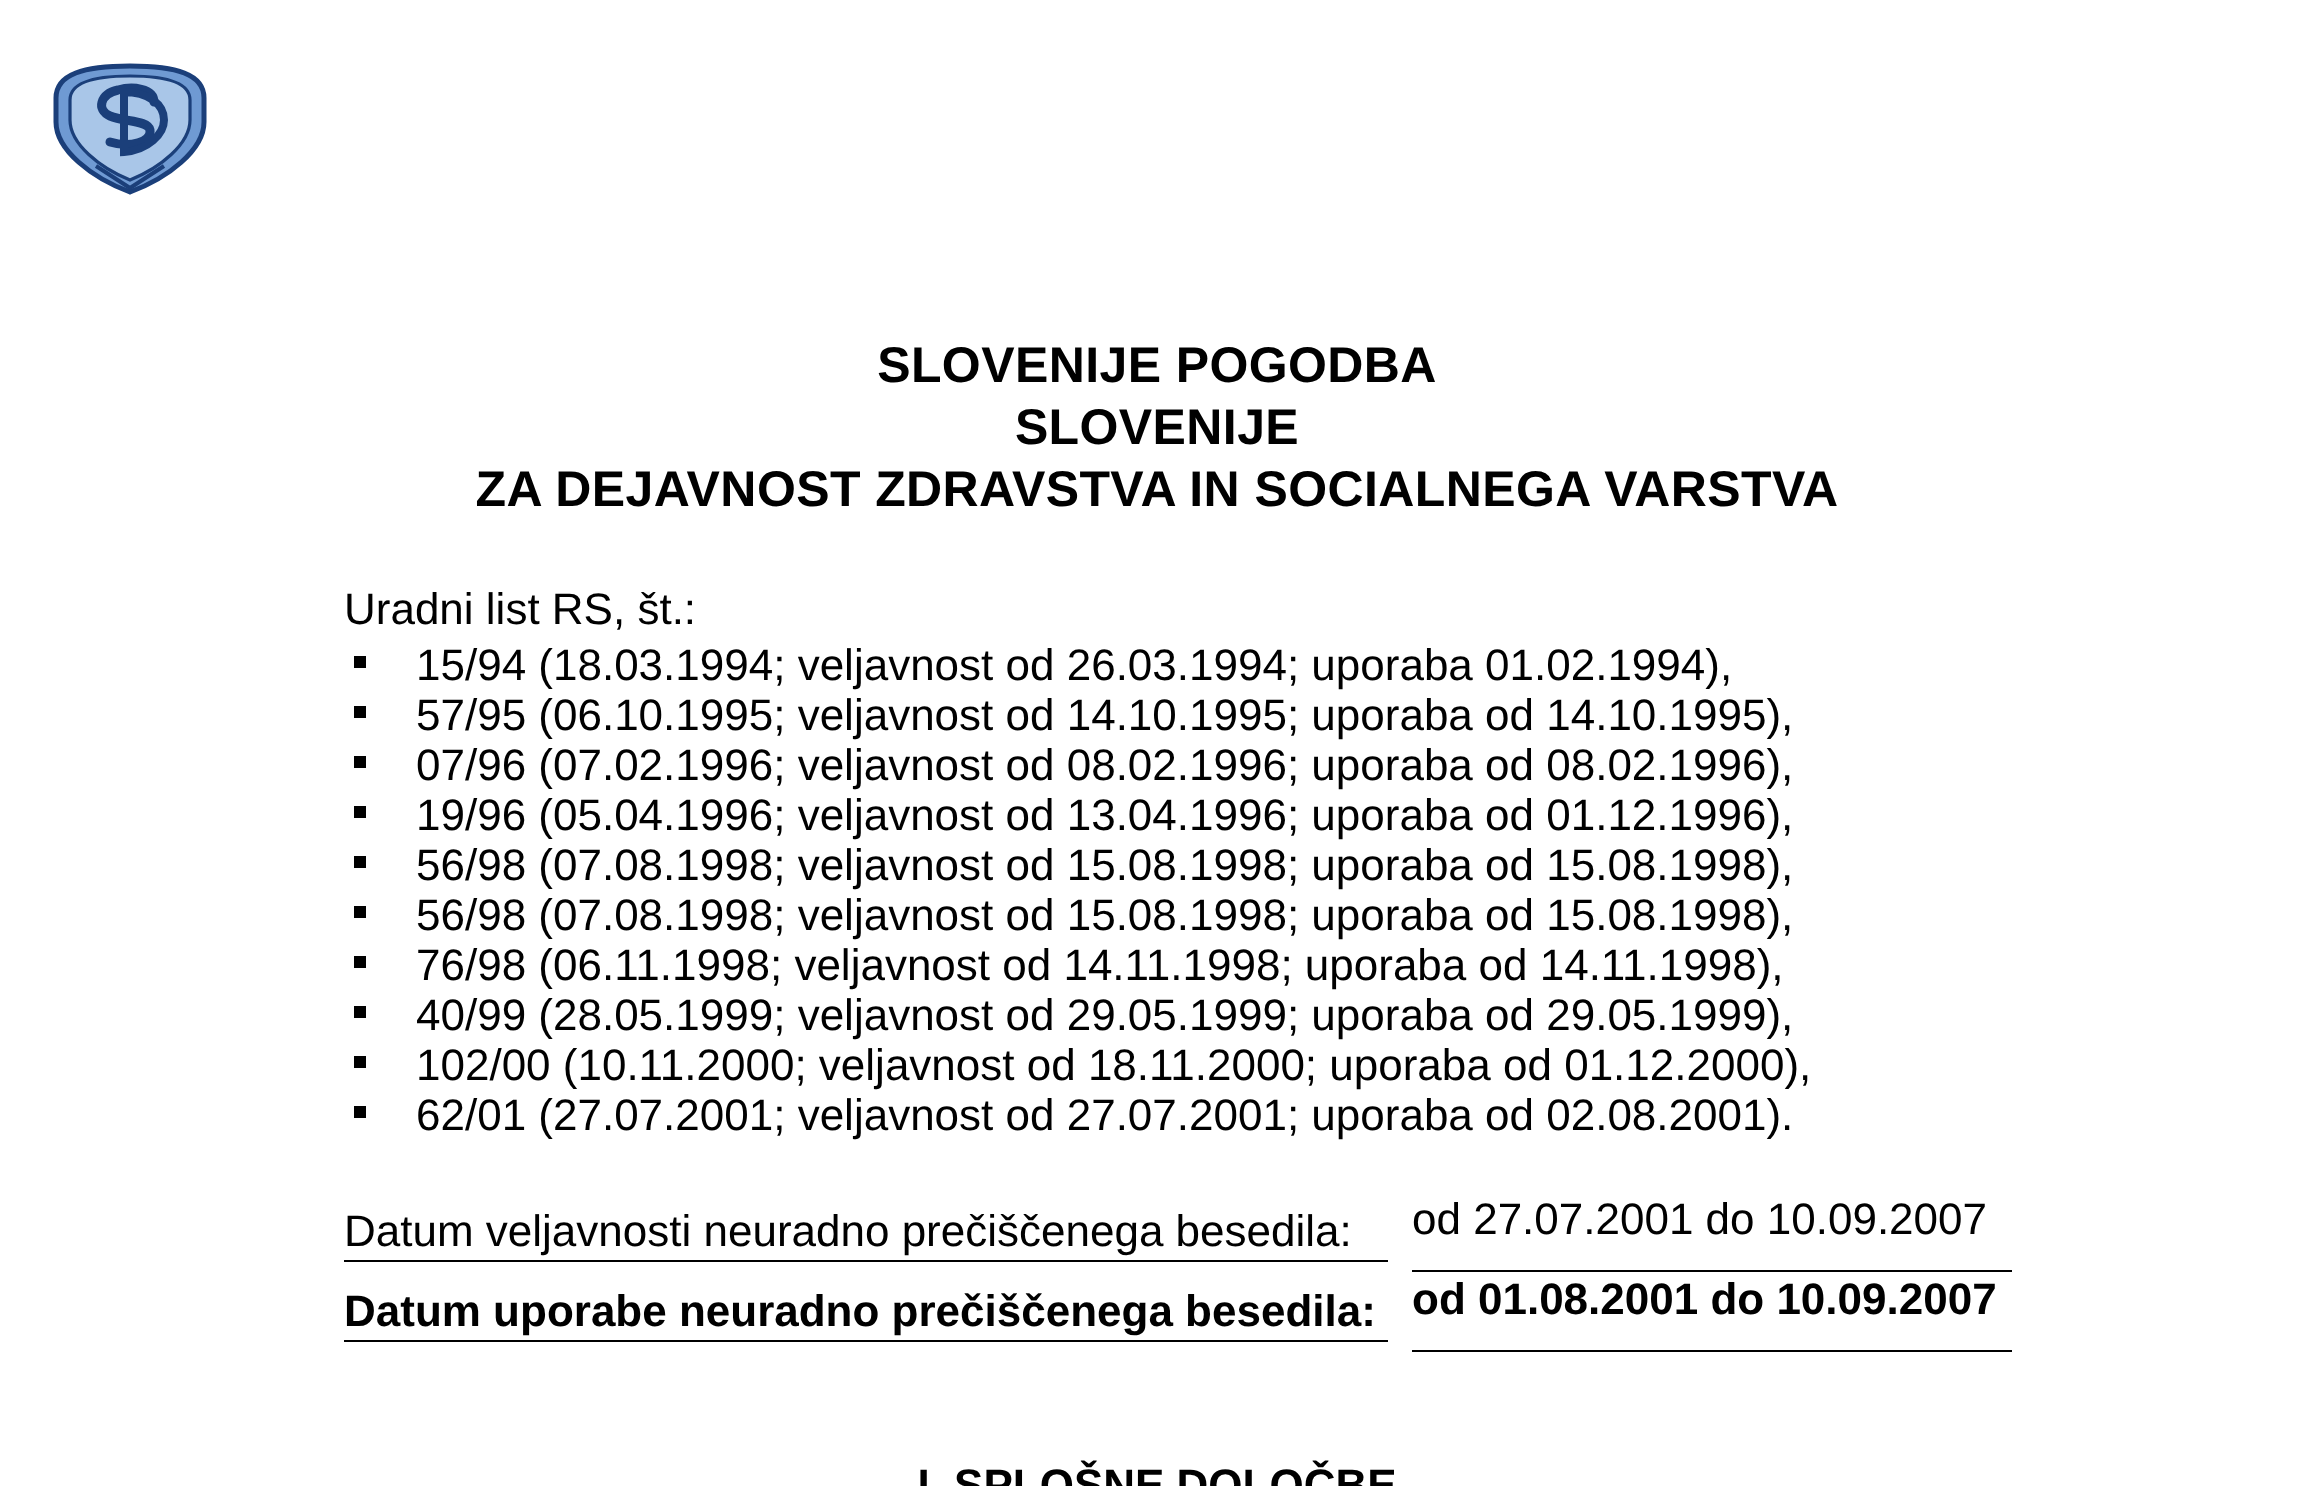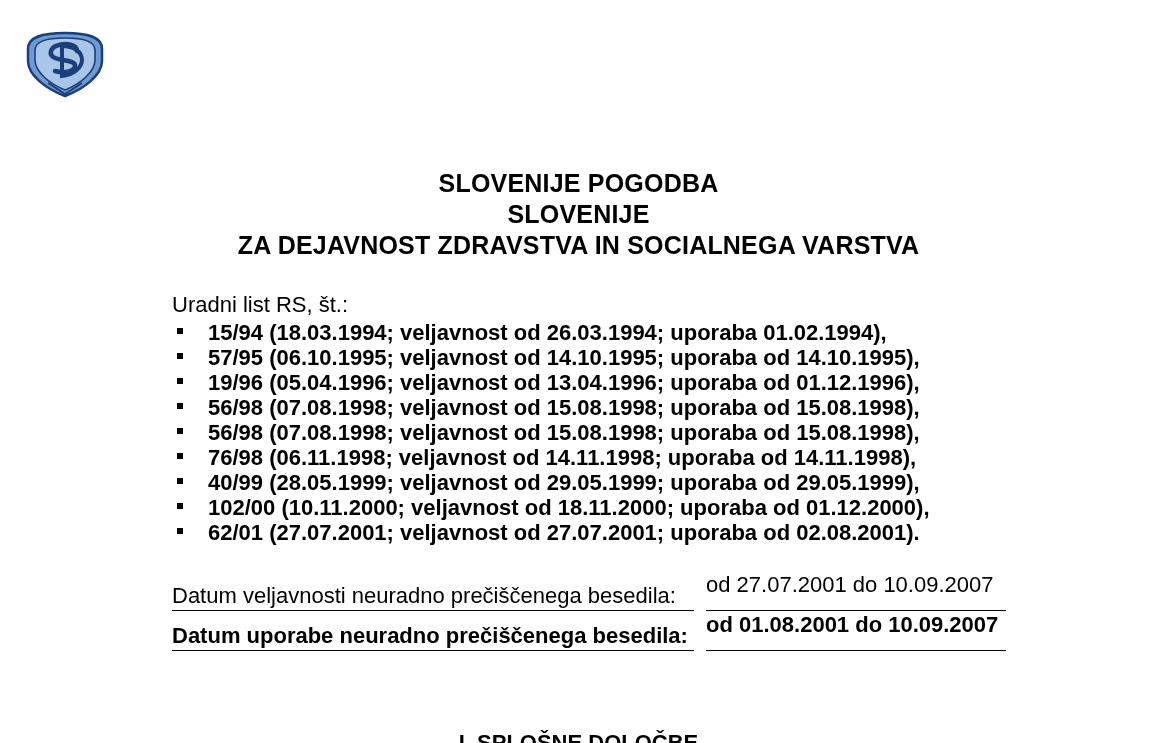--- a/index.html
+++ b/index.html
@@ -58,39 +58,38 @@
   ul.list {
     list-style: none;
     margin: 0;
     padding: 0;
   }
   ul.list li {
     position: relative;
     padding-left: 36px;
     line-height: 25px;
     white-space: nowrap;
-    font-weight: bold;
   }
   ul.list li .bullet {
     position: absolute;
     left: 5px;
     top: 8px;
     width: 6px;
     height: 6px;
     background: #000;
     display: block;
   }
 
   
   .validity {
     margin-top: 26px;
   }
   .validity-row {
     display: flex;
-    align-items: flex-end;
+    align-items: center;
     line-height: 27px;
     white-space: nowrap;
   }
   .validity-row .vlabel {
     border-bottom: 1.5px solid #000;
     display: inline-block;
     padding-bottom: 1px;
   }
   .validity-row .vgap {
     display: inline-block;
@@ -141,20 +140,21 @@
   <span class="title-line">SLOVENIJE</span>
   <span class="title-line">ZA DEJAVNOST ZDRAVSTVA IN SOCIALNEGA VARSTVA</span>
 </div>
 
 <div class="content">
   <p class="intro">Uradni list RS, št.:</p>
 
   <ul class="list">
     <li><span class="bullet"></span><span>15/94 (18.03.1994; veljavnost od 26.03.1994; uporaba 01.02.1994),</span></li>
     <li><span class="bullet"></span><span>57/95 (06.10.1995; veljavnost od 14.10.1995; uporaba od 14.10.1995),</span></li>
+    <li><span class="bullet"></span><span>07/96 (07.02.1996; veljavnost od 08.02.1996; uporaba od 08.02.1996),</span></li>
     <li><span class="bullet"></span><span>19/96 (05.04.1996; veljavnost od 13.04.1996; uporaba od 01.12.1996),</span></li>
     <li><span class="bullet"></span><span>56/98 (07.08.1998; veljavnost od 15.08.1998; uporaba od 15.08.1998),</span></li>
     <li><span class="bullet"></span><span>56/98 (07.08.1998; veljavnost od 15.08.1998; uporaba od 15.08.1998),</span></li>
     <li><span class="bullet"></span><span>76/98 (06.11.1998; veljavnost od 14.11.1998; uporaba od 14.11.1998),</span></li>
     <li><span class="bullet"></span><span>40/99 (28.05.1999; veljavnost od 29.05.1999; uporaba od 29.05.1999),</span></li>
     <li><span class="bullet"></span><span>102/00 (10.11.2000; veljavnost od 18.11.2000; uporaba od 01.12.2000),</span></li>
     <li><span class="bullet"></span><span>62/01 (27.07.2001; veljavnost od 27.07.2001; uporaba od 02.08.2001).</span></li>
   </ul>
 
   <div class="validity">

